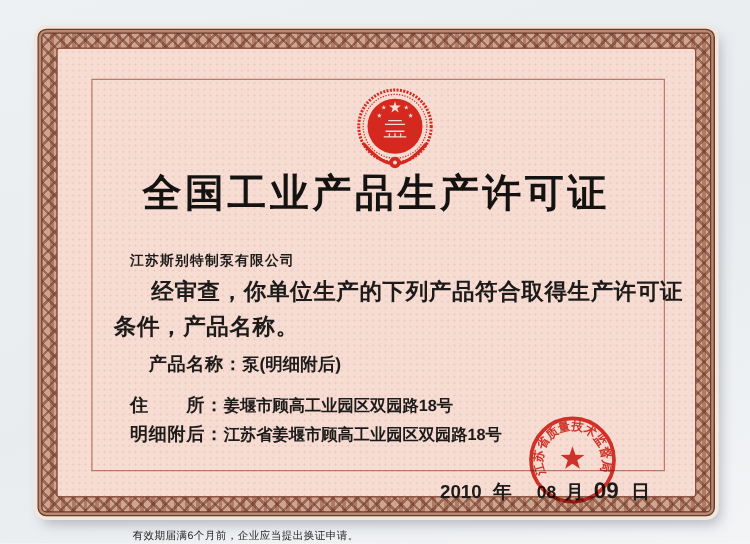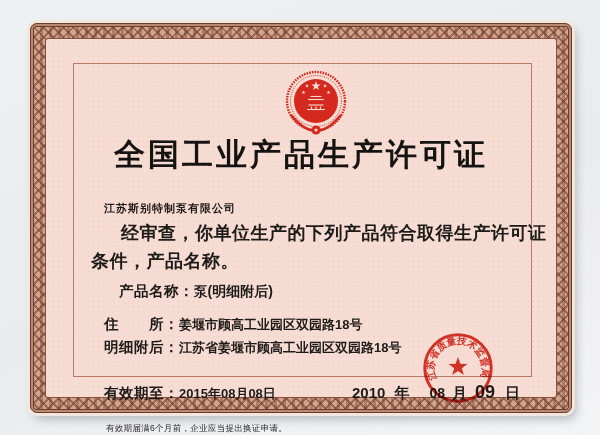--- a/index.html
+++ b/index.html
@@ -135,23 +135,20 @@
 
       <div class="row row-residence">
         <span class="lab">住　　所：</span><span class="val">姜堰市顾高工业园区双园路18号</span>
       </div>
 
       <div class="row row-prodaddr">
         <span class="lab">明细附后：</span><span class="val">江苏省姜堰市顾高工业园区双园路18号</span>
       </div>
 
 
-      <div class="row row-valid">
-        <span class="lab">有效期至：</span><span class="val">2015年08月08日</span>
-      </div>
 
       <div class="renewal-note">有效期届满6个月前，企业应当提出换证申请。</div>
 
       <div class="issue-date">
         <span class="d-year">2010</span><span class="d-yu">年</span><span class="d-month">08</span><span class="d-mu">月</span><span class="d-day">09</span><span class="d-du">日</span>
       </div>
 
       <svg class="seal" viewBox="0 0 72 72">
         <circle cx="36" cy="36" r="33.2" fill="none" stroke="#d5281e" stroke-width="3"></circle>
         <polygon fill="#d5281e" points="36,25 38.35,31.76 45.51,31.91 39.8,36.24 41.88,43.09 36,39 30.12,43.09 32.2,36.24 26.49,31.91 33.65,31.76"></polygon>

